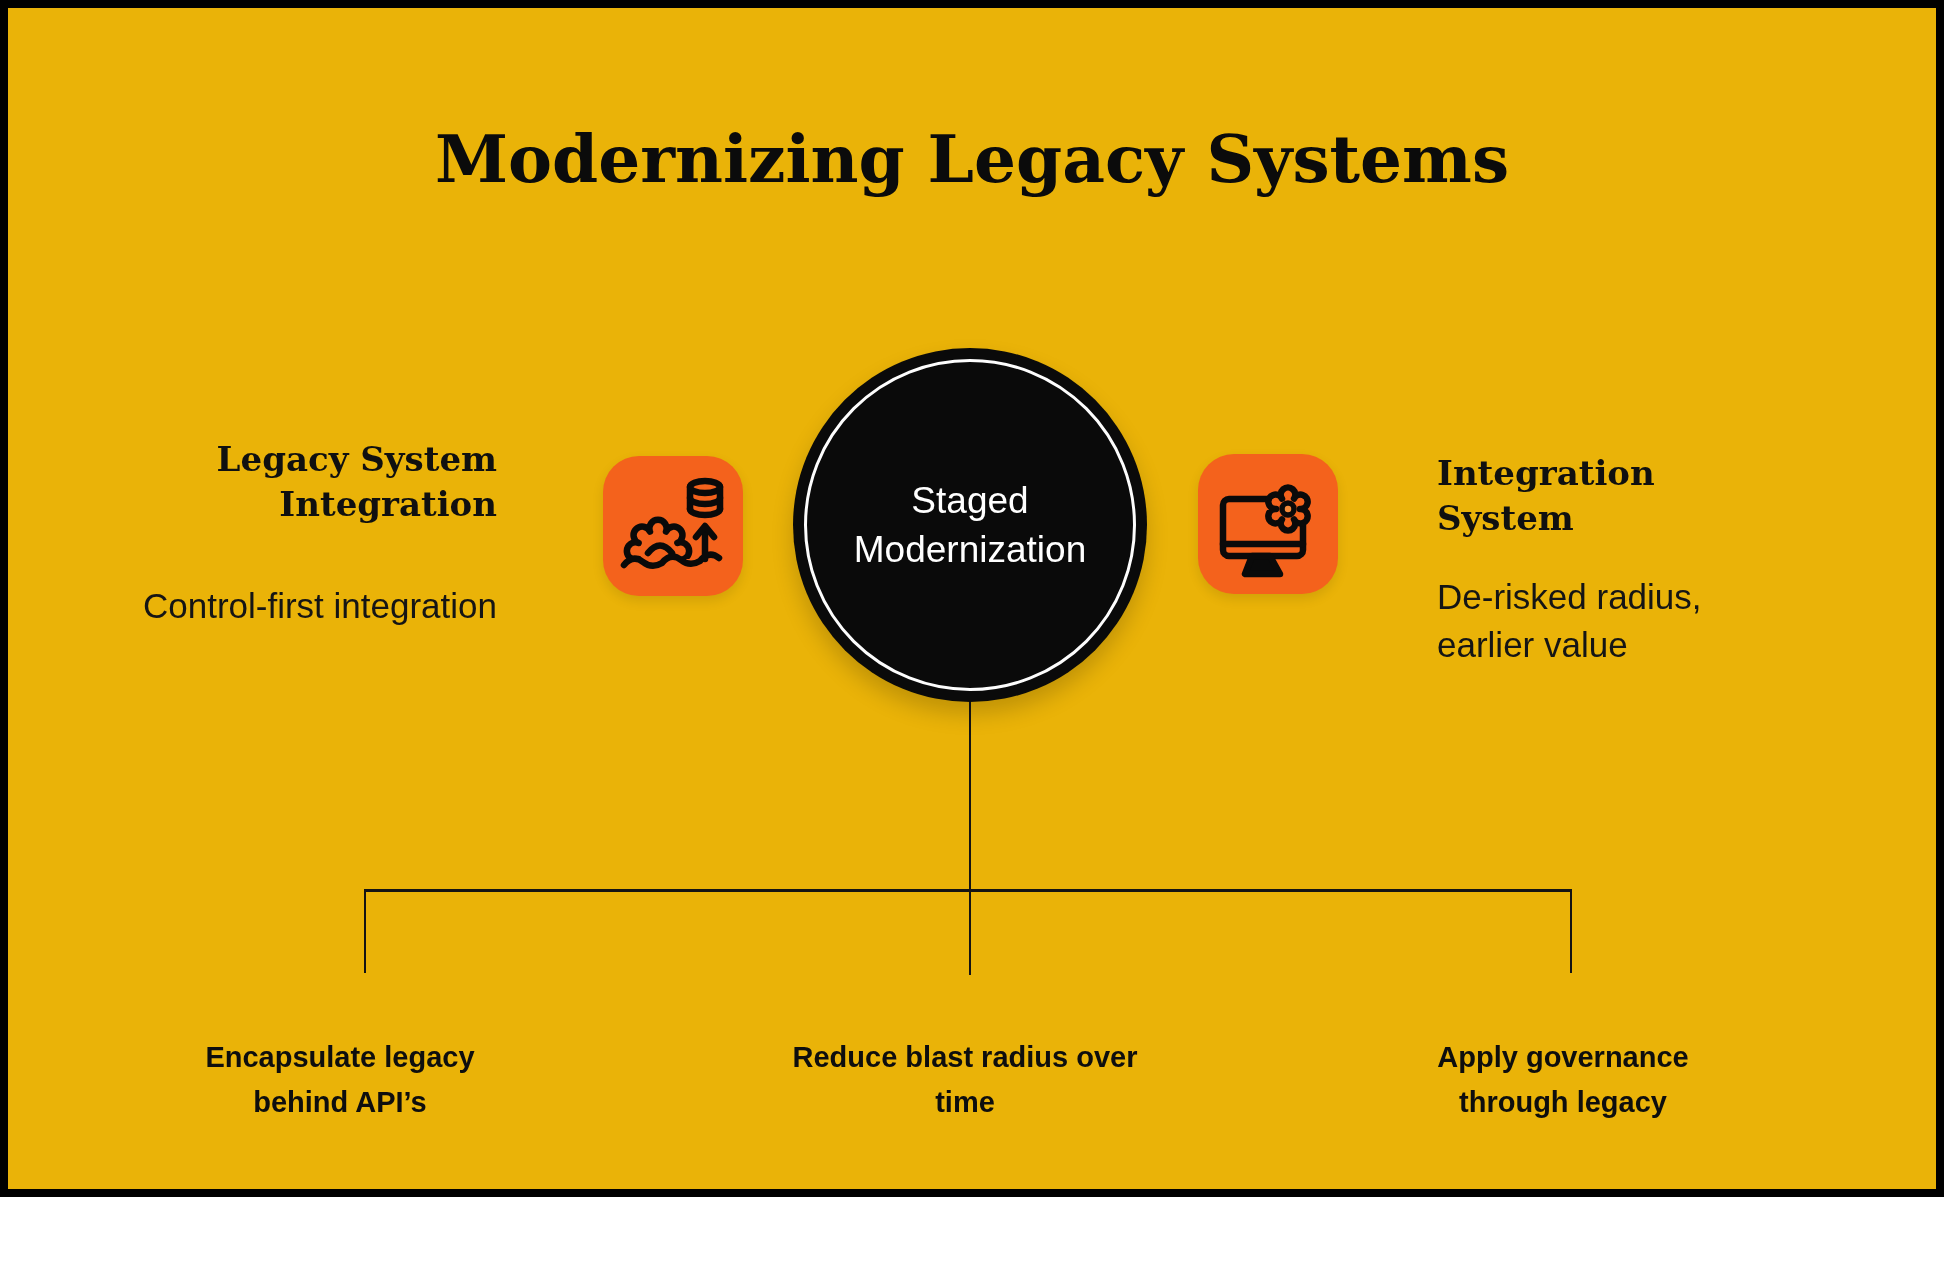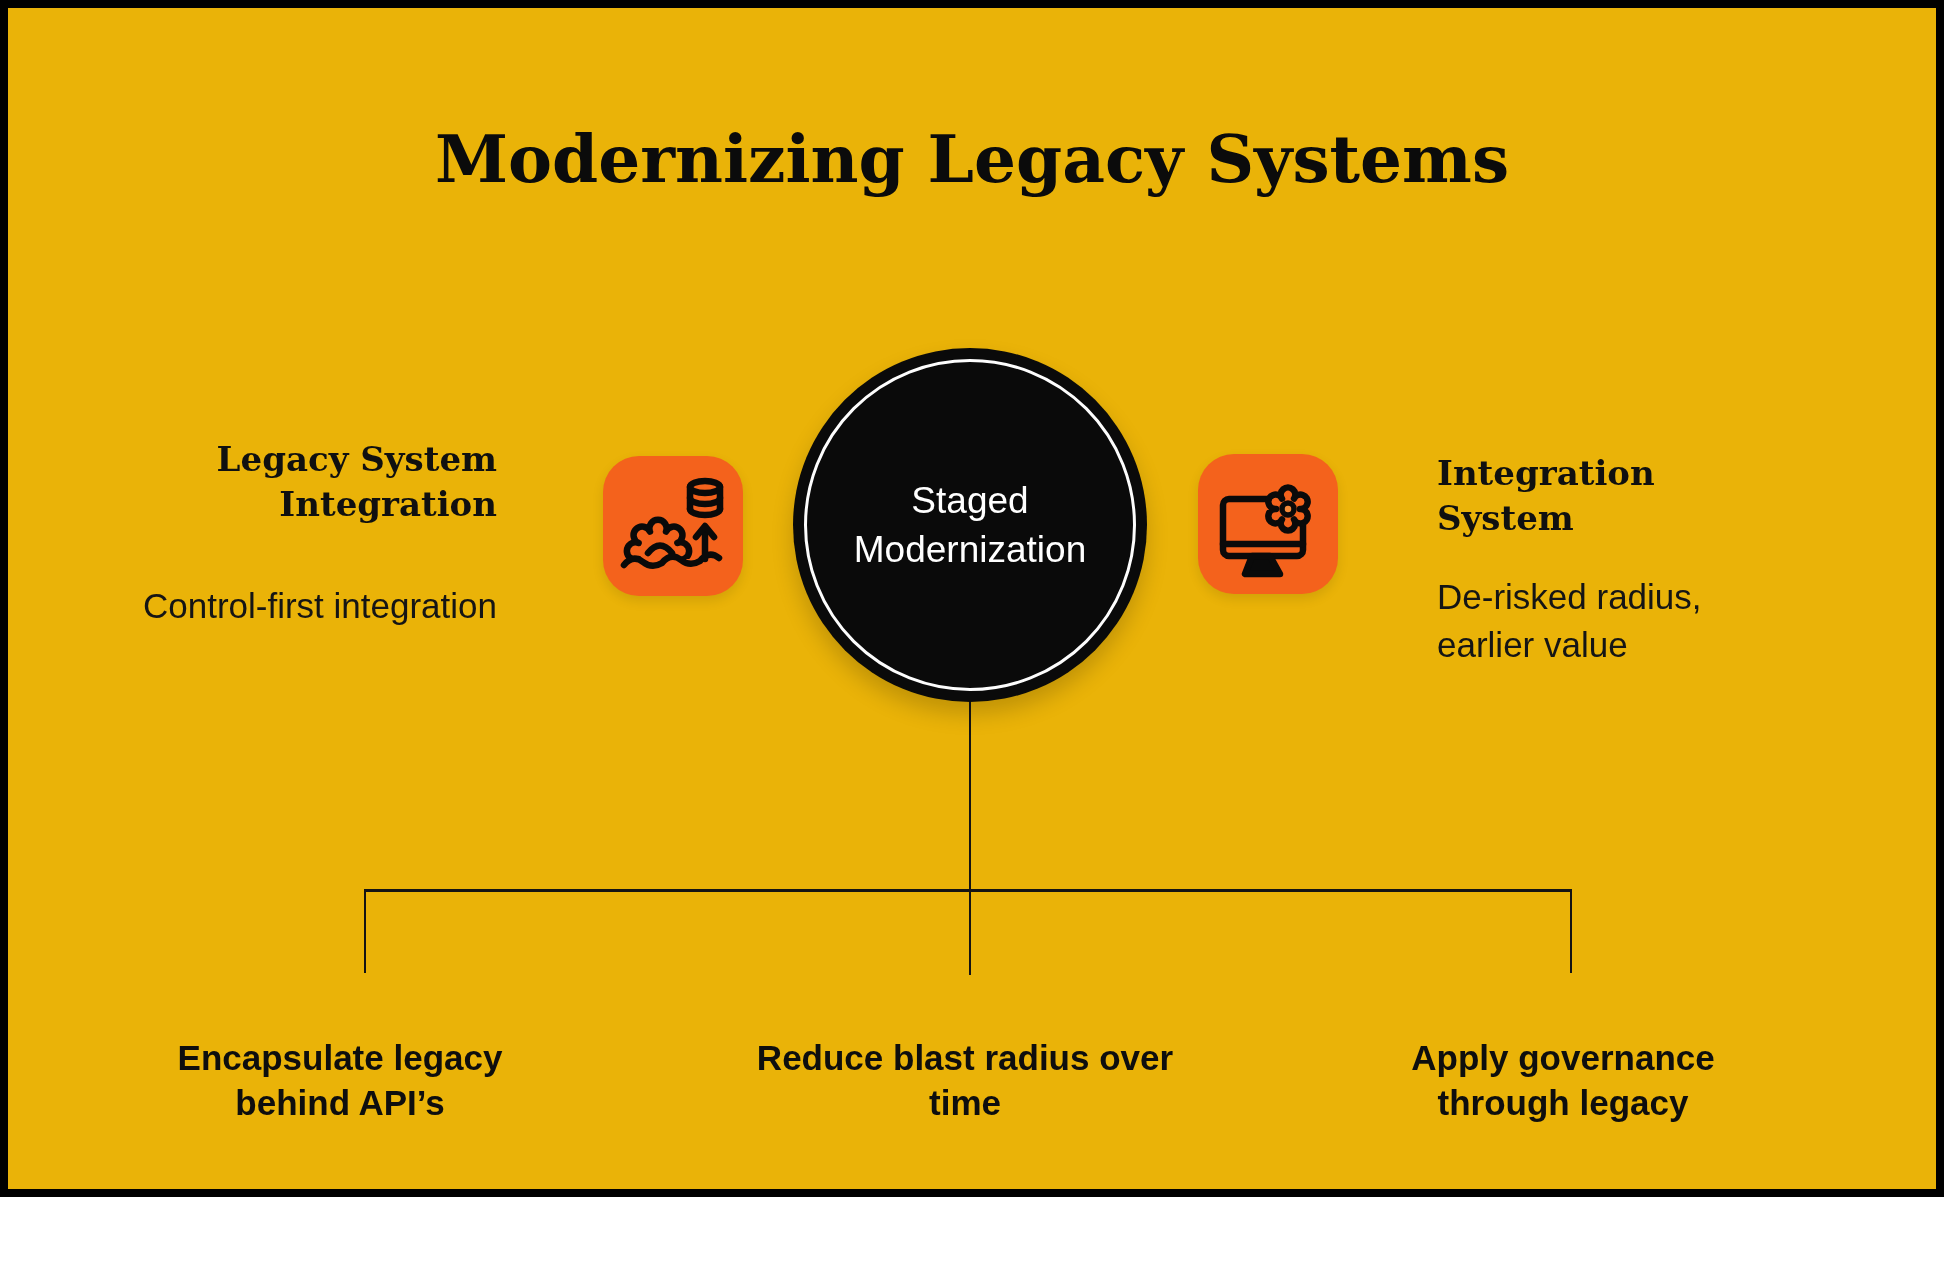--- a/index.html
+++ b/index.html
@@ -69,21 +69,21 @@
     text-align:center;
     color:#ffffff;
     font-size:37px;line-height:49px;
     font-weight:400;
   }
   .connector{position:absolute;background:#141414;}
   .branch-label{
     position:absolute;
     width:480px;
     text-align:center;
-    font-size:35px;line-height:45px;
+    font-size:29px;line-height:45px;
     font-weight:600;
     color:#0e0e0e;
   }
 </style>
 </head>
 <body>
 
 <div class="canvas">
 
   <div class="title">Modernizing Legacy Systems</div>

